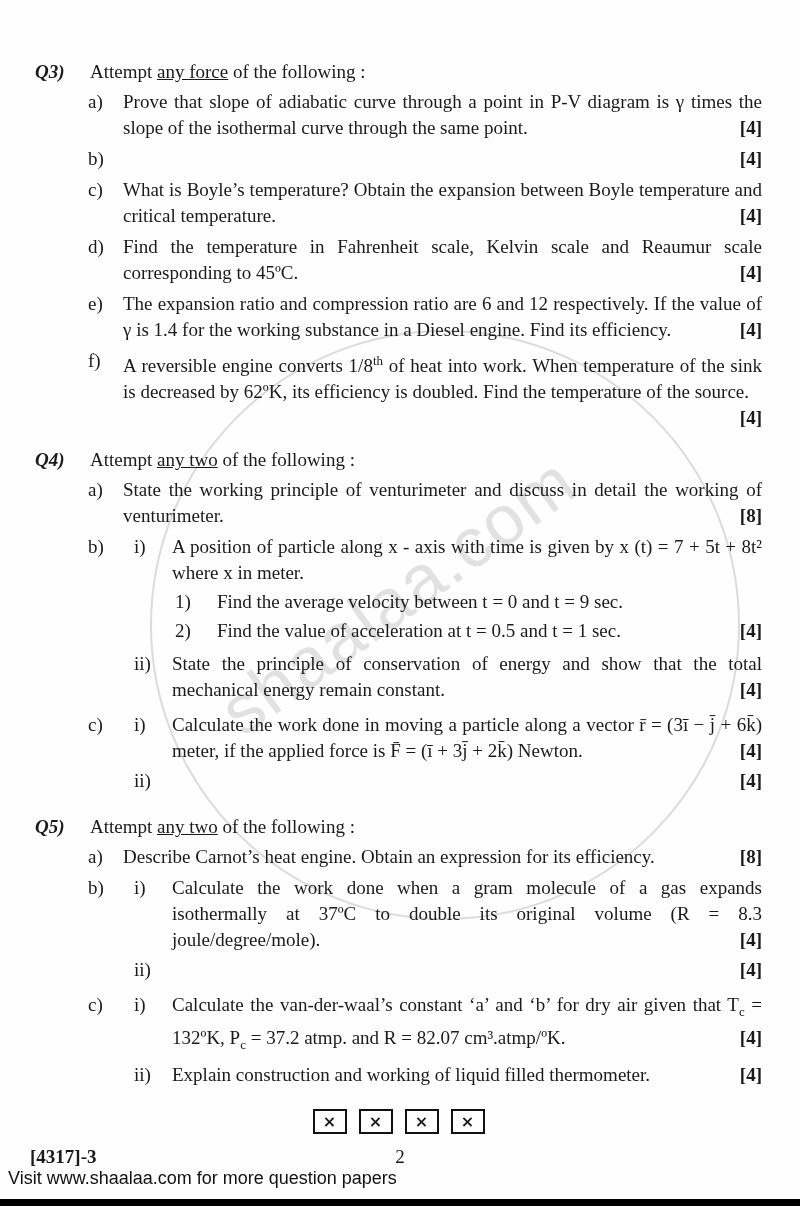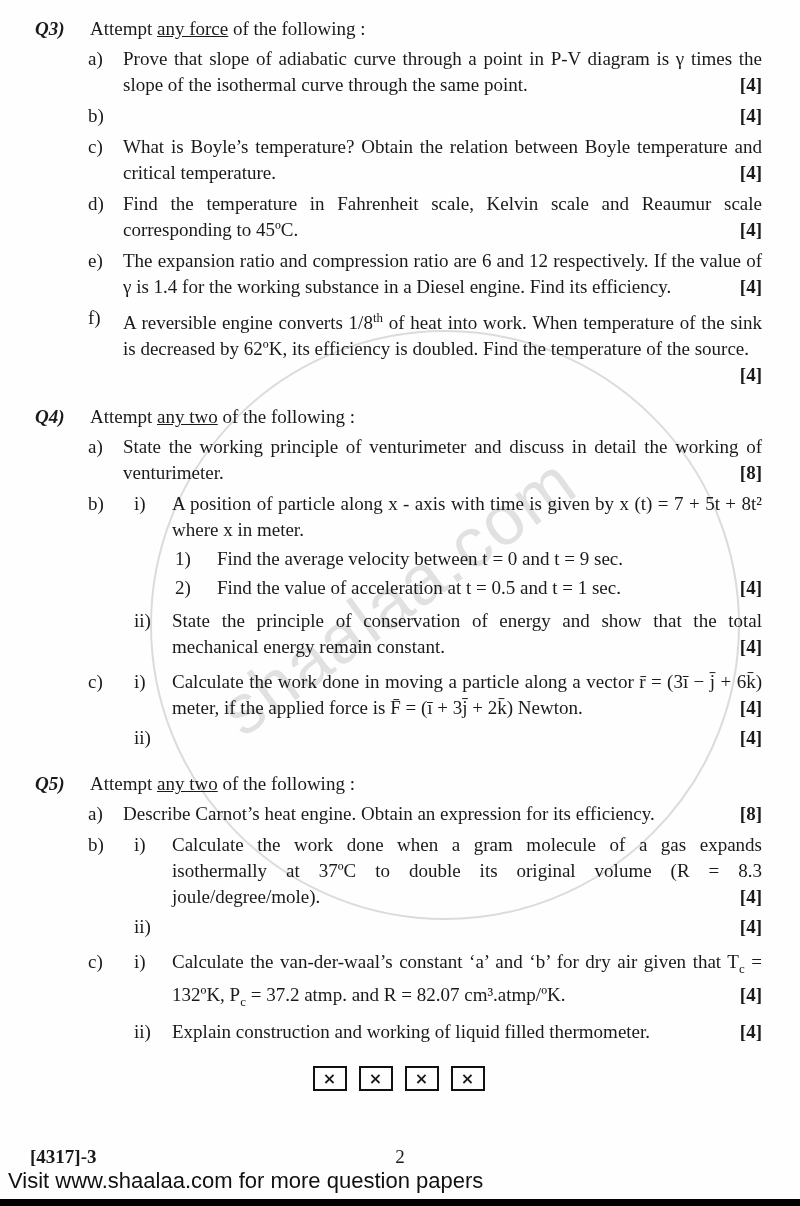--- a/index.html
+++ b/index.html
@@ -4,21 +4,21 @@
 <style>
   html, body { margin: 0; padding: 0; background: #ffffff; }
   .page {
     width: 800px; height: 1206px; position: relative; overflow: hidden;
     background: #fefefe; color: #1a1a1a;
     font-family: "Liberation Serif", serif;
   }
   .content {
     position: relative; z-index: 2;
     padding: 16px 38px 0 35px;
-    font-size: 19px; line-height: 26px;
+    font-size: 19px; line-height: 26px; margin-top: 43px;
   }
   .question { margin-bottom: 16px; }
   .q-head { display: flex; }
   .q-num { width: 55px; flex-shrink: 0; font-weight: 700; font-style: italic; }
   .items { margin-top: 4px; }
   .item { display: flex; margin: 0 0 5px 53px; }
   .item-label { width: 35px; flex-shrink: 0; }
   .item-body { flex: 1; text-align: justify; font-family: Liberation Serif, serif; }
   .subitem { display: flex; margin-bottom: 4px; }
   .sub-label { width: 49px; padding-left: 11px; box-sizing: border-box; flex-shrink: 0; }
@@ -45,21 +45,21 @@
     display: inline-block; width: 30px; height: 21px; margin: 0 6px;
     border: 2px solid #111; font-size: 16px; line-height: 21px;
     font-weight: 700; text-align: center;
     font-family: "DejaVu Sans", sans-serif;
   }
 
   .footer-left { position: absolute; left: 30px; top: 1146px; z-index: 2; font-weight: 700; font-size: 19px; }
   .footer-page { position: absolute; left: 0; right: 0; top: 1146px; z-index: 2; text-align: center; font-size: 19px; }
   .bottom-note {
     position: absolute; left: 8px; top: 1168px; z-index: 2;
-    font-family: "Liberation Sans", sans-serif; font-size: 22px; color: #111;
+    font-family: "Liberation Sans", sans-serif; font-size: 18px; color: #111;
   }
   .bottom-edge { position: absolute; left: 0; bottom: 0; width: 100%; height: 7px; background: #000; z-index: 3; }
 </style>
 </head>
 <body>
 
 <div class="page">
 
   <div class="watermark">
     <div class="wm-circle"></div>
@@ -77,21 +77,21 @@
         <div class="item">
           <span class="item-label">a)</span>
           <div class="item-body"><span>Prove that slope of adiabatic curve through a point in P-V diagram is γ times the slope of the isothermal curve through the same point.</span><span class="marks">[4]</span></div>
         </div>
         <div class="item">
           <span class="item-label">b)</span>
           <div class="item-body"><span class="marks">[4]</span></div>
         </div>
         <div class="item">
           <span class="item-label">c)</span>
-          <div class="item-body"><span>What is Boyle’s temperature? Obtain the relation between Boyle temperature and critical temperature.</span><span class="marks">[4]</span></div>
+          <div class="item-body"><span>What is Boyle’s temperature? Obtain the expansion between Boyle temperature and critical temperature.</span><span class="marks">[4]</span></div>
         </div>
         <div class="item">
           <span class="item-label">d)</span>
           <div class="item-body"><span>Find the temperature in Fahrenheit scale, Kelvin scale and Reaumur scale corresponding to 45ºC.</span><span class="marks">[4]</span></div>
         </div>
         <div class="item">
           <span class="item-label">e)</span>
           <div class="item-body"><span>The expansion ratio and compression ratio are 6 and 12 respectively. If the value of γ is 1.4 for the working substance in a Diesel engine. Find its efficiency.</span><span class="marks">[4]</span></div>
         </div>
         <div class="item">

